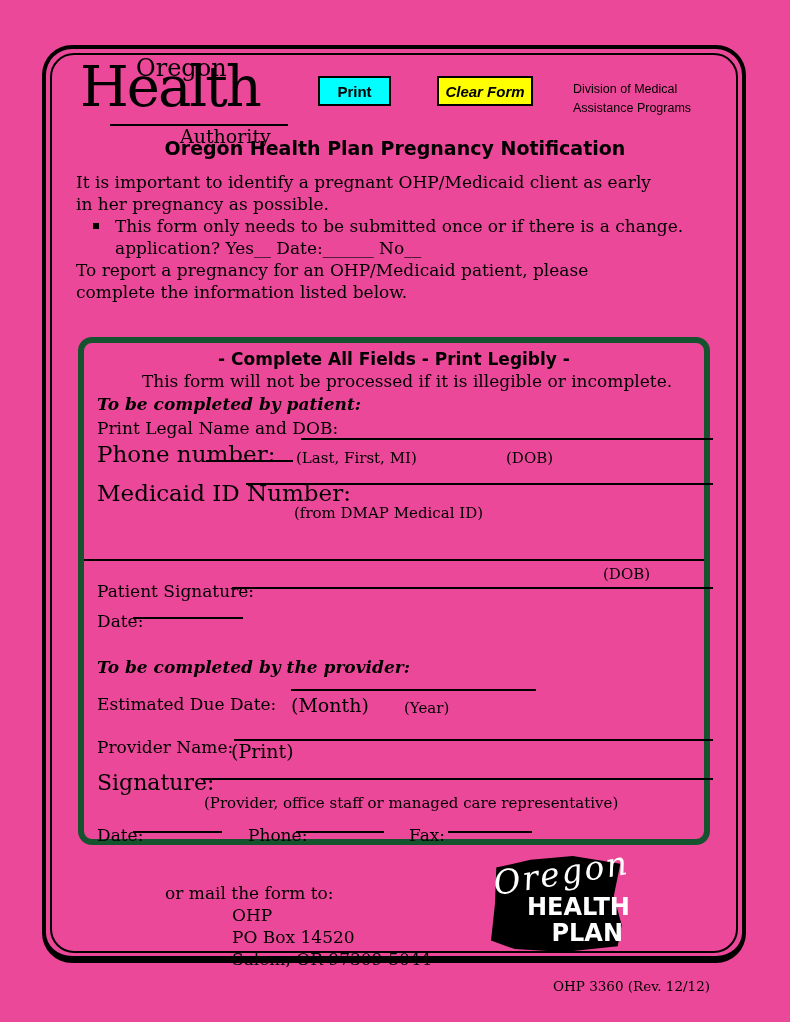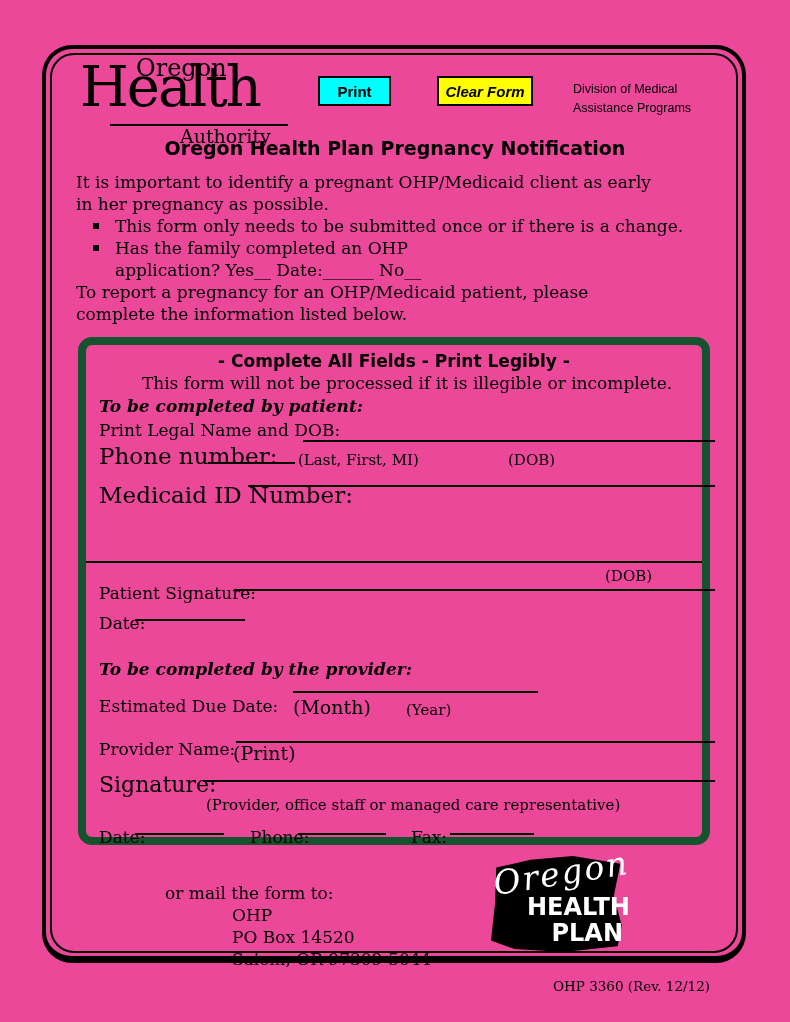--- a/index.html
+++ b/index.html
@@ -39,21 +39,21 @@
     font-family:"DejaVu Sans", sans-serif; font-weight:bold; font-size:19px;
   }
   
   .intro { position:absolute; left:76px; top:171px; width:650px; font-size:17px; line-height:22px; }
   .intro .b { position:relative; padding-left:39px; }
   .intro .b::before { content:""; position:absolute; left:17px; top:8px; width:6px; height:6px; background:#000; }
   .intro .b2 { padding-left:39px; }
   
   .form-box {
     position:absolute; left:78px; top:337px; width:632px; height:508px;
-    border:8px solid #14532d; border-radius:14px; font-size:17px;
+    border:6px solid #14532d; border-radius:14px; font-size:17px;
   }
   .abs { position:absolute; white-space:nowrap; }
   .fline { position:absolute; border-top:2px solid #000; height:0; }
   .center { width:100%; text-align:center; }
   .bold-sans { font-family:"DejaVu Sans", sans-serif; font-weight:bold; }
   .sec { font-weight:bold; font-style:italic; }
   .big { font-size:23px; }
   .mid { font-size:19px; }
   .cap { font-size:15px; }
   .sig { font-size:22px; }
@@ -106,21 +106,20 @@
     <div>Division of Medical</div>
     <div>Assistance Programs</div>
   </div>
 
   <div class="doc-title">Oregon Health Plan Pregnancy Notification</div>
 
   <div class="intro">
     <div>It is important to identify a pregnant OHP/Medicaid client as early</div>
     <div>in her pregnancy as possible.</div>
     <div class="b">This form only needs to be submitted once or if there is a change.</div>
-    <div class="b">Has the family completed an OHP</div>
     <div class="b2">application? Yes__ Date:______ No__</div>
     <div>To report a pregnancy for an OHP/Medicaid patient, please</div>
     <div>complete the information listed below.</div>
   </div>
 
   <div class="form-box">
 
     <div class="abs center bold-sans" style="top:6px;">- Complete All Fields - Print Legibly -</div>
     <div class="abs center" style="top:28px;padding-left:26px;">This form will not be processed if it is illegible or incomplete.</div>
 
@@ -129,20 +128,21 @@
     <div class="abs" style="left:13px; top:75px;">Print Legal Name and DOB:</div>
     <div class="fline" style="left:217px; top:95px; width:412px;"></div>
 
     <div class="abs big" style="left:13px; top:98px;">Phone number:</div>
     <div class="fline" style="left:122px; top:117px; width:87px;"></div>
     <div class="abs cap" style="left:212px; top:106px;">(Last, First, MI)</div>
     <div class="abs cap" style="left:422px; top:106px;">(DOB)</div>
 
     <div class="fline" style="left:162px; top:140px; width:467px;"></div>
     <div class="abs big" style="left:13px; top:137px;">Medicaid ID Number:</div>
+    <div class="abs cap" style="left:210px; top:161px;">(from DMAP Medical ID)</div>
 
     <div class="fline" style="left:0; top:216px; width:100%;"></div>
     <div class="abs cap" style="left:519px; top:222px;">(DOB)</div>
 
     <div class="abs" style="left:13px; top:238px;">Patient Signature:</div>
     <div class="fline" style="left:148px; top:244px; width:481px;"></div>
 
     <div class="abs" style="left:13px; top:268px;">Date:</div>
     <div class="fline" style="left:49px; top:274px; width:110px;"></div>
 

